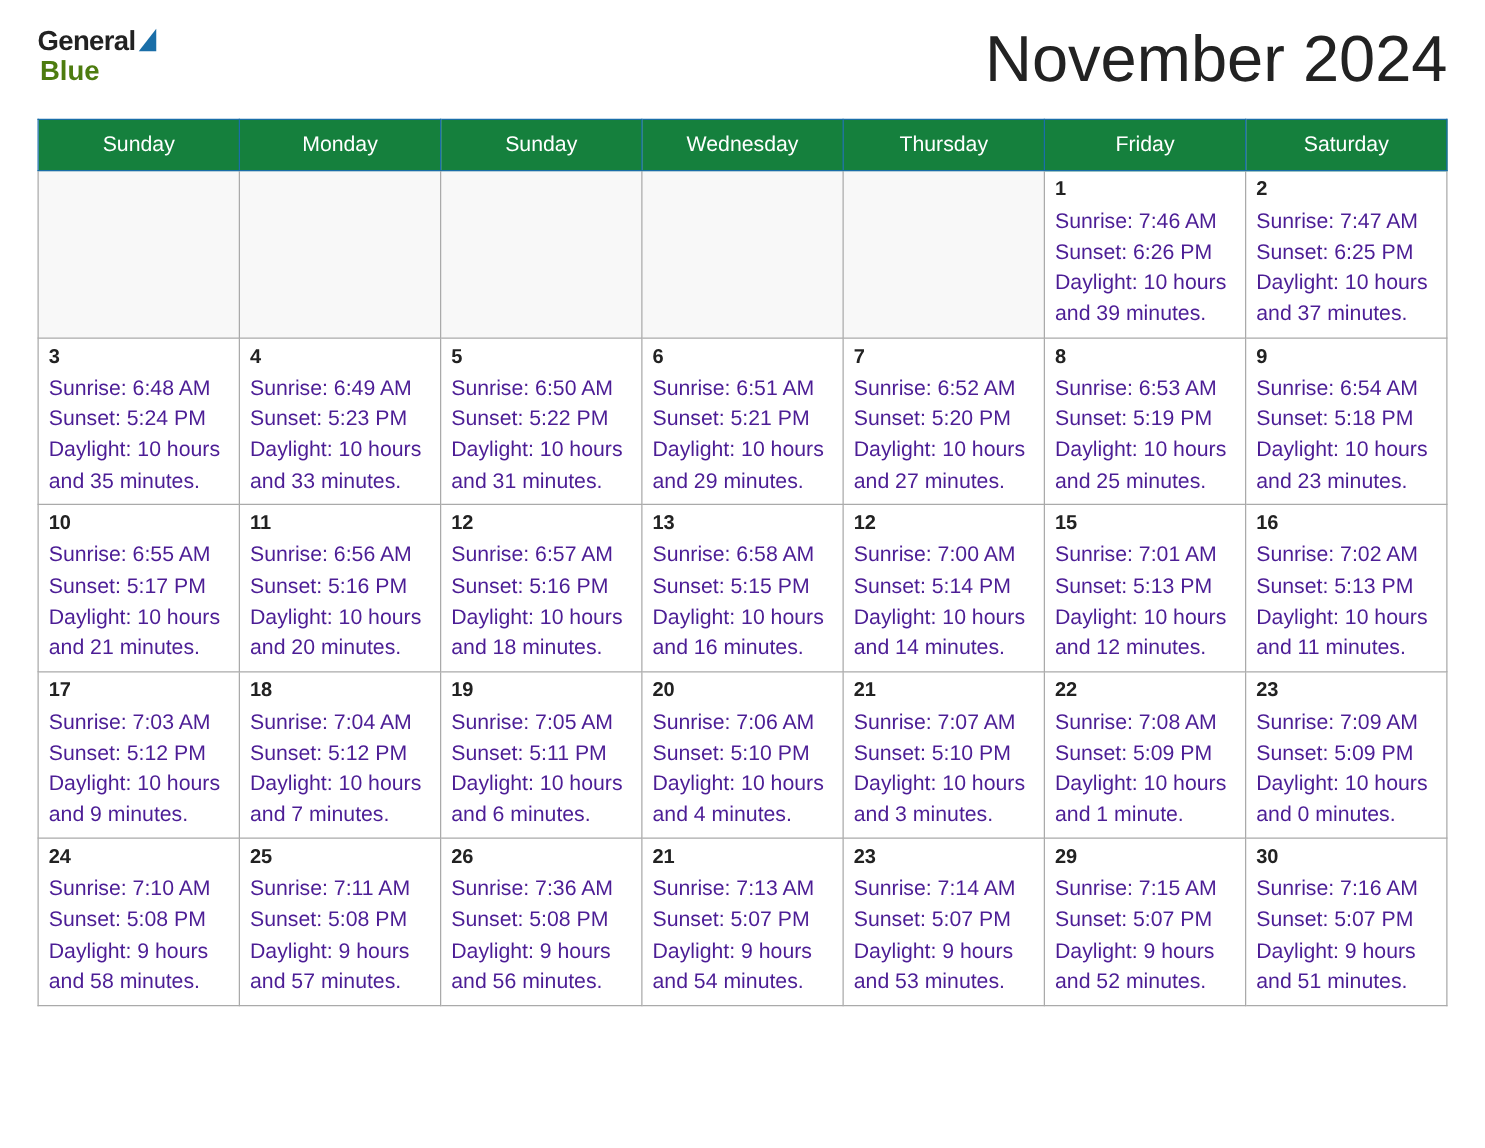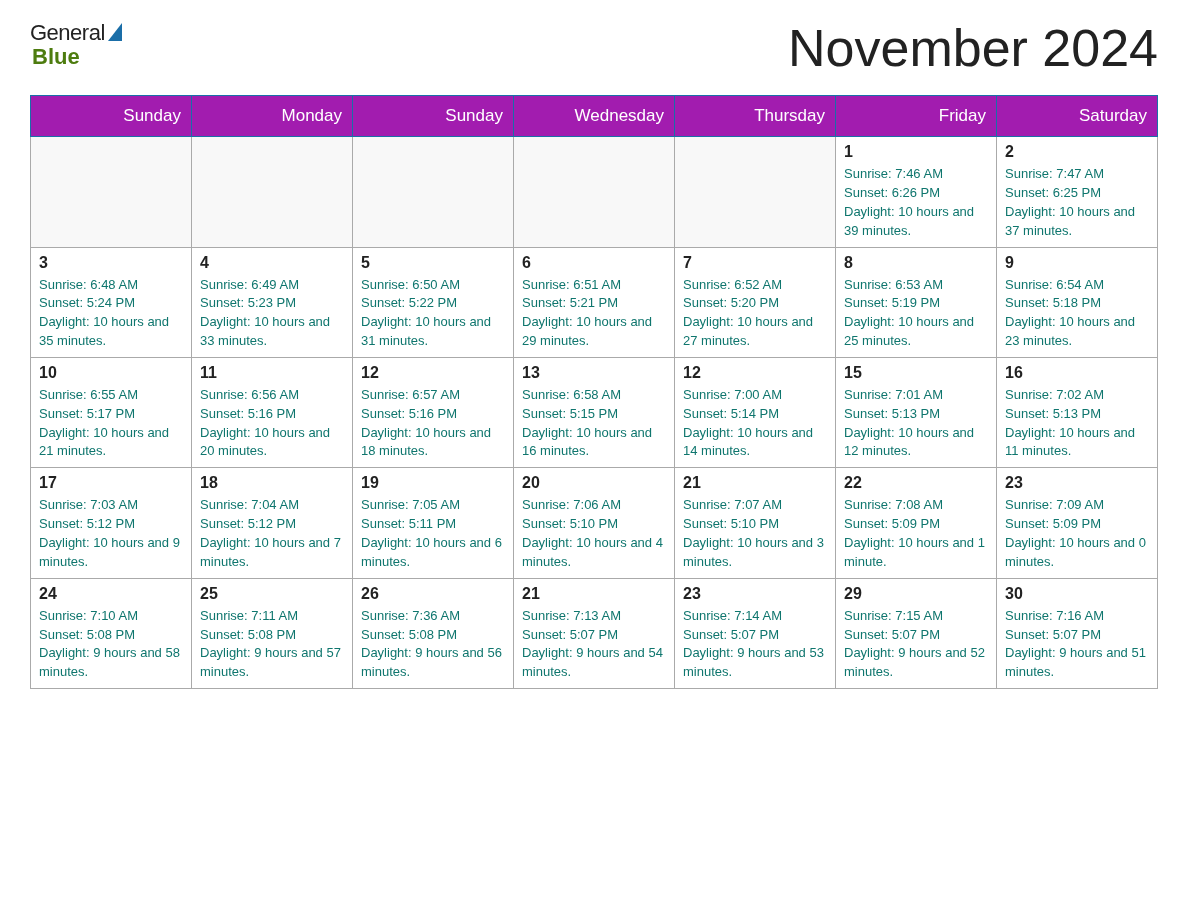--- a/index.html
+++ b/index.html
@@ -21,21 +21,21 @@
       display: flex;
       flex-direction: column;
       align-items: flex-start;
     }
     .logo-top {
       display: flex;
       align-items: center;
     }
     .logo-general {
       font-size: 22px;
-      font-weight: normal;
+      font-weight: bold;
       color: #222;
       letter-spacing: -0.5px;
     }
     .logo-triangle {
       width: 0;
       height: 0;
       border-left: 14px solid transparent;
       border-bottom: 18px solid #1a6ea8;
       margin-left: 3px;
       margin-top: -2px;
@@ -58,46 +58,46 @@
     .location-title {
       font-size: 22px;
       color: #444;
       margin-top: 4px;
     }
     .calendar {
       width: 100%;
       border-collapse: collapse;
     }
     .calendar thead tr th {
-      background: #a21caf;
+      background: #15803d;
       color: #fff;
       font-size: 17px;
       font-weight: normal;
       padding: 10px 10px;
       border: 1px solid #1a6ea8;
-      text-align: right;
+      text-align: center;
     }
     .calendar tbody tr td {
       border: 1px solid #aaa;
       vertical-align: top;
       padding: 6px 8px;
       width: 14.28%;
       min-height: 90px;
       height: 105px;
     }
     .day-num {
       font-size: 16px;
       font-weight: bold;
       color: #222;
       display: block;
       margin-bottom: 4px;
     }
     .day-info {
-      font-size: 13px;
-      color: #0f766e;
+      font-size: 17px;
+      color: #4c1d95;
       line-height: 1.45;
     }
     .empty-cell {
       background: #f8f8f8;
     }
     .calendar tbody tr:first-child td {
       height: 110px;
     }
   </style>
 </head>

